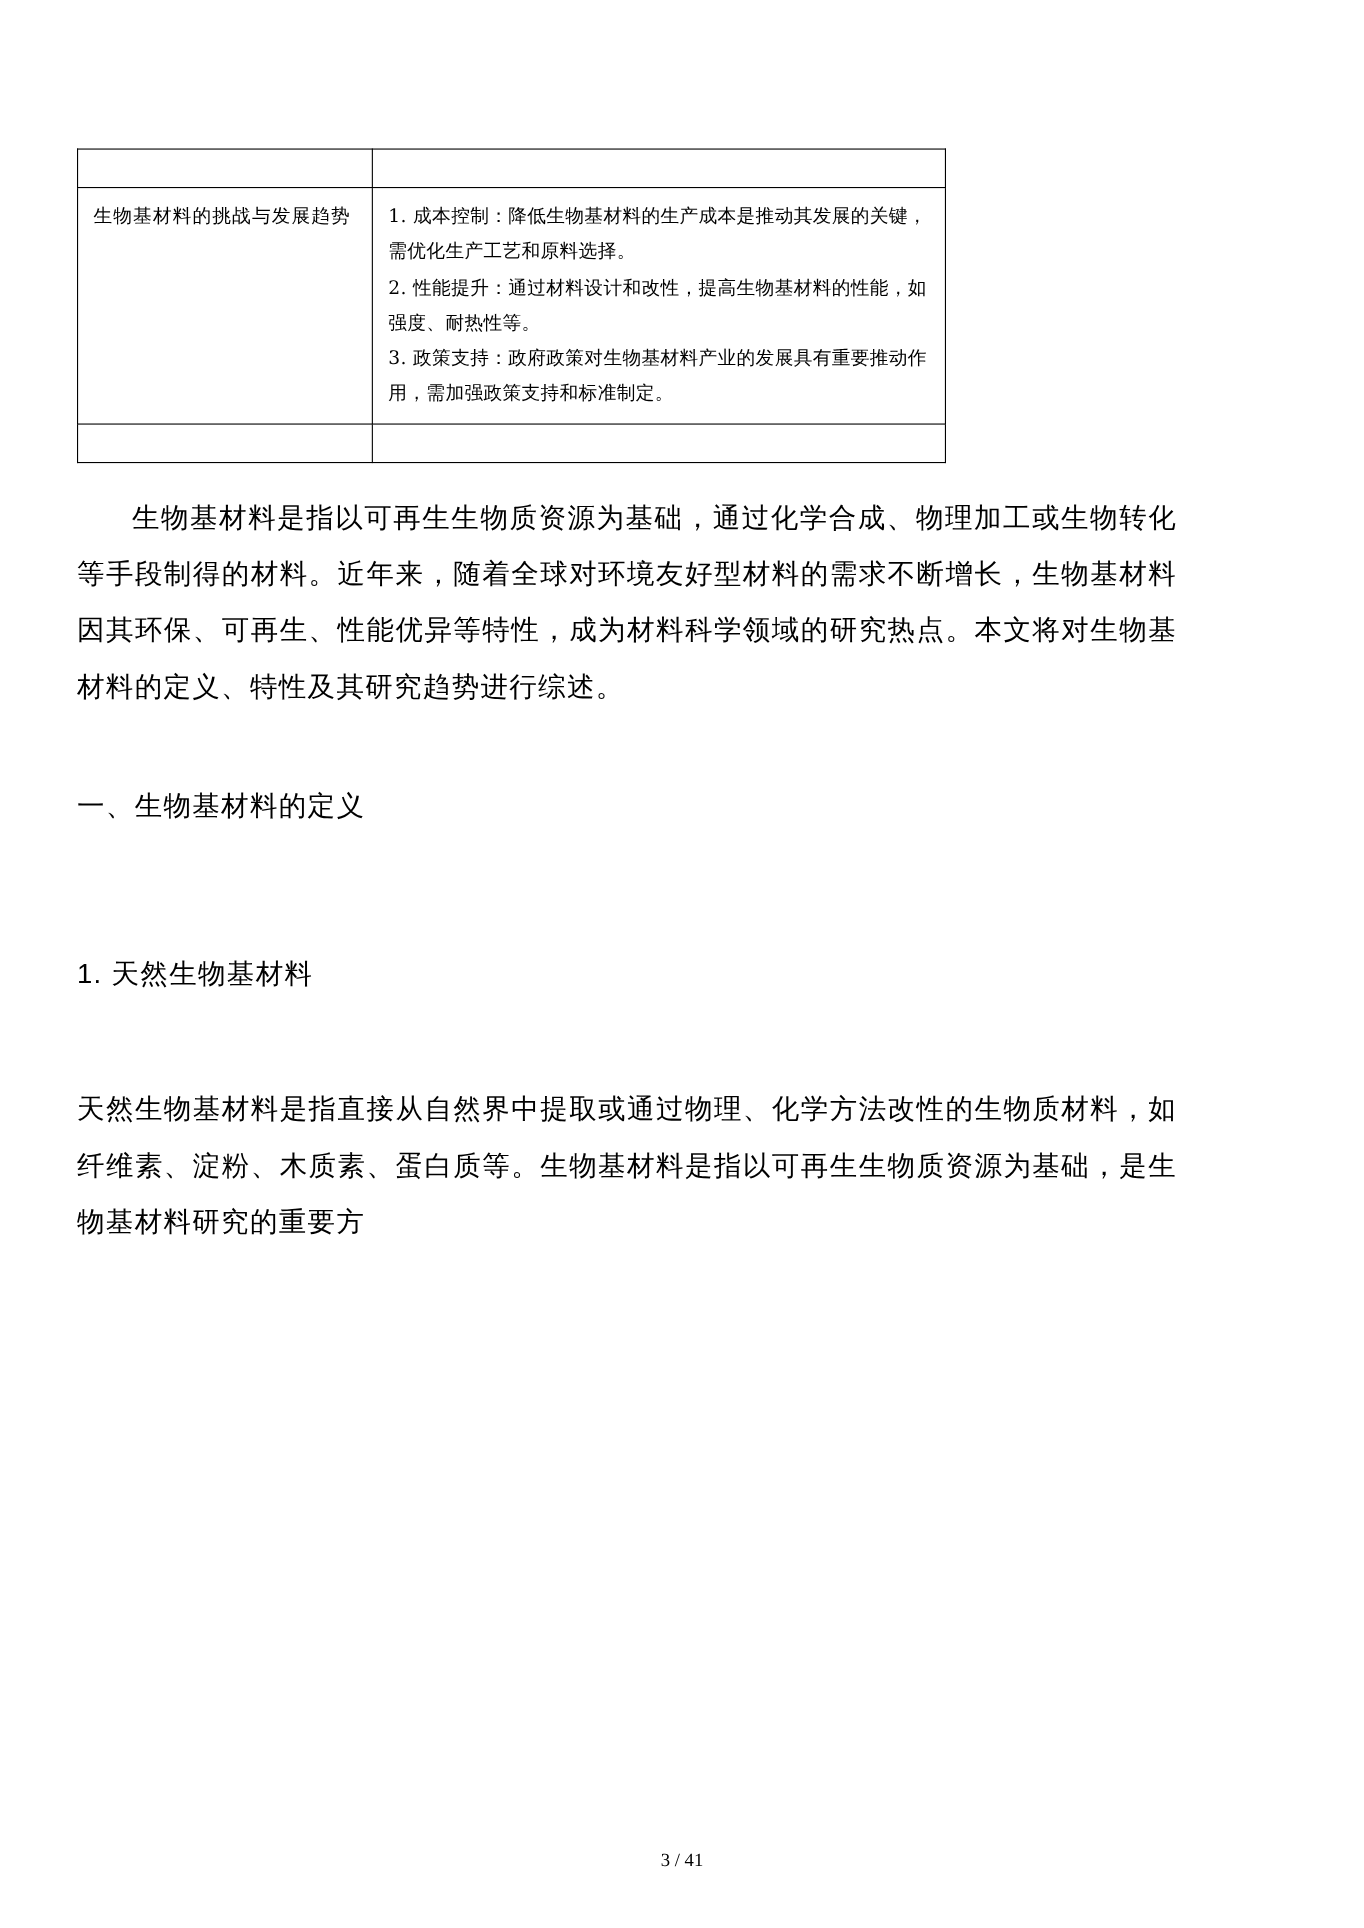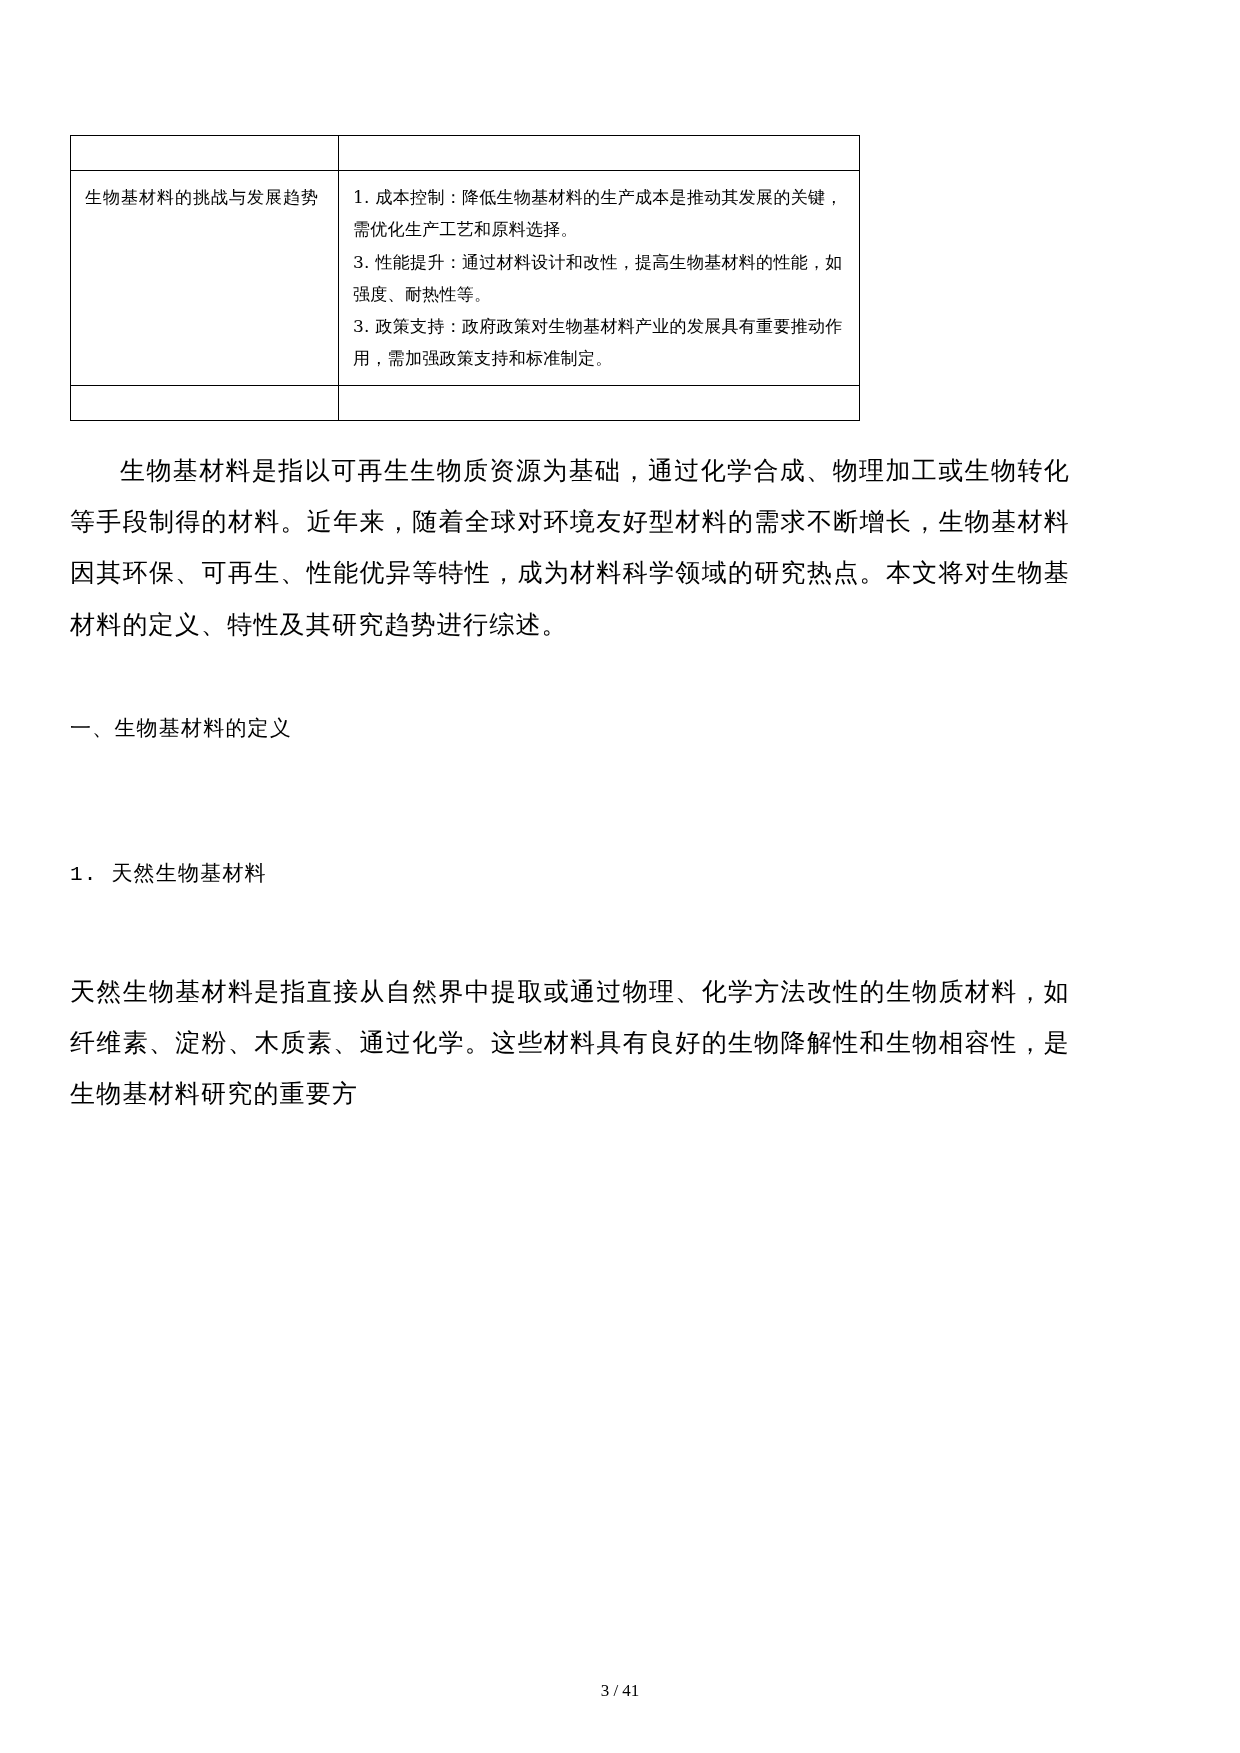--- a/index.html
+++ b/index.html
@@ -63,25 +63,25 @@
   .indent {
     text-indent: 2em;
   }
   .spacer-lg {
     height: 56px;
   }
   .spacer-md {
     height: 46px;
   }
   .heading {
-    font-size: 21px;
+    font-size: 25px;
     line-height: 2.05;
     letter-spacing: 1.2px;
     margin: 0;
-    font-family: Liberation Mono, monospace;
+    font-family: Liberation Sans, sans-serif;
   }
   
   .footer {
     position: absolute;
     left: 0;
     right: 0;
     bottom: 52px;
     text-align: center;
     font-size: 17px;
     font-weight: normal;
@@ -96,21 +96,21 @@
   <table class="doc-table">
     <tbody>
         <tr class="empty-row">
       <td class="col-left"></td>
       <td></td>
     </tr>
     <tr>
       <td class="col-left cell-head">生物基材料的挑战与发展趋势</td>
       <td class="cell-list">
         <p>1. 成本控制：降低生物基材料的生产成本是推动其发展的关键，需优化生产工艺和原料选择。</p>
-        <p>3. 性能提升：通过材料设计和改性，提高生物基材料的性能，如强度、耐热性等。</p>
+        <p>2. 性能提升：通过材料设计和改性，提高生物基材料的性能，如强度、耐热性等。</p>
         <p>3. 政策支持：政府政策对生物基材料产业的发展具有重要推动作用，需加强政策支持和标准制定。</p>
       </td>
     </tr>
     <tr class="empty-row">
       <td class="col-left"></td>
       <td></td>
     </tr>
   </tbody>
     </table>
 
@@ -122,16 +122,16 @@
 
   <div class="spacer-md"></div>
 
 
   <div class="spacer-lg"></div>
 
   <p class="heading">1. 天然生物基材料</p>
 
   <div class="spacer-md"></div>
 
-  <p class="body-text">天然生物基材料是指直接从自然界中提取或通过物理、化学方法改性的生物质材料，如纤维素、淀粉、木质素、通过化学。这些材料具有良好的生物降解性和生物相容性，是生物基材料研究的重要方</p>
+  <p class="body-text">天然生物基材料是指直接从自然界中提取或通过物理、化学方法改性的生物质材料，如纤维素、淀粉、木质素、蛋白质等。生物基材料是指以可再生生物质资源为基础，是生物基材料研究的重要方</p>
 
   <div class="footer">3 / 41</div>
 </div>
 
 </body></html>

